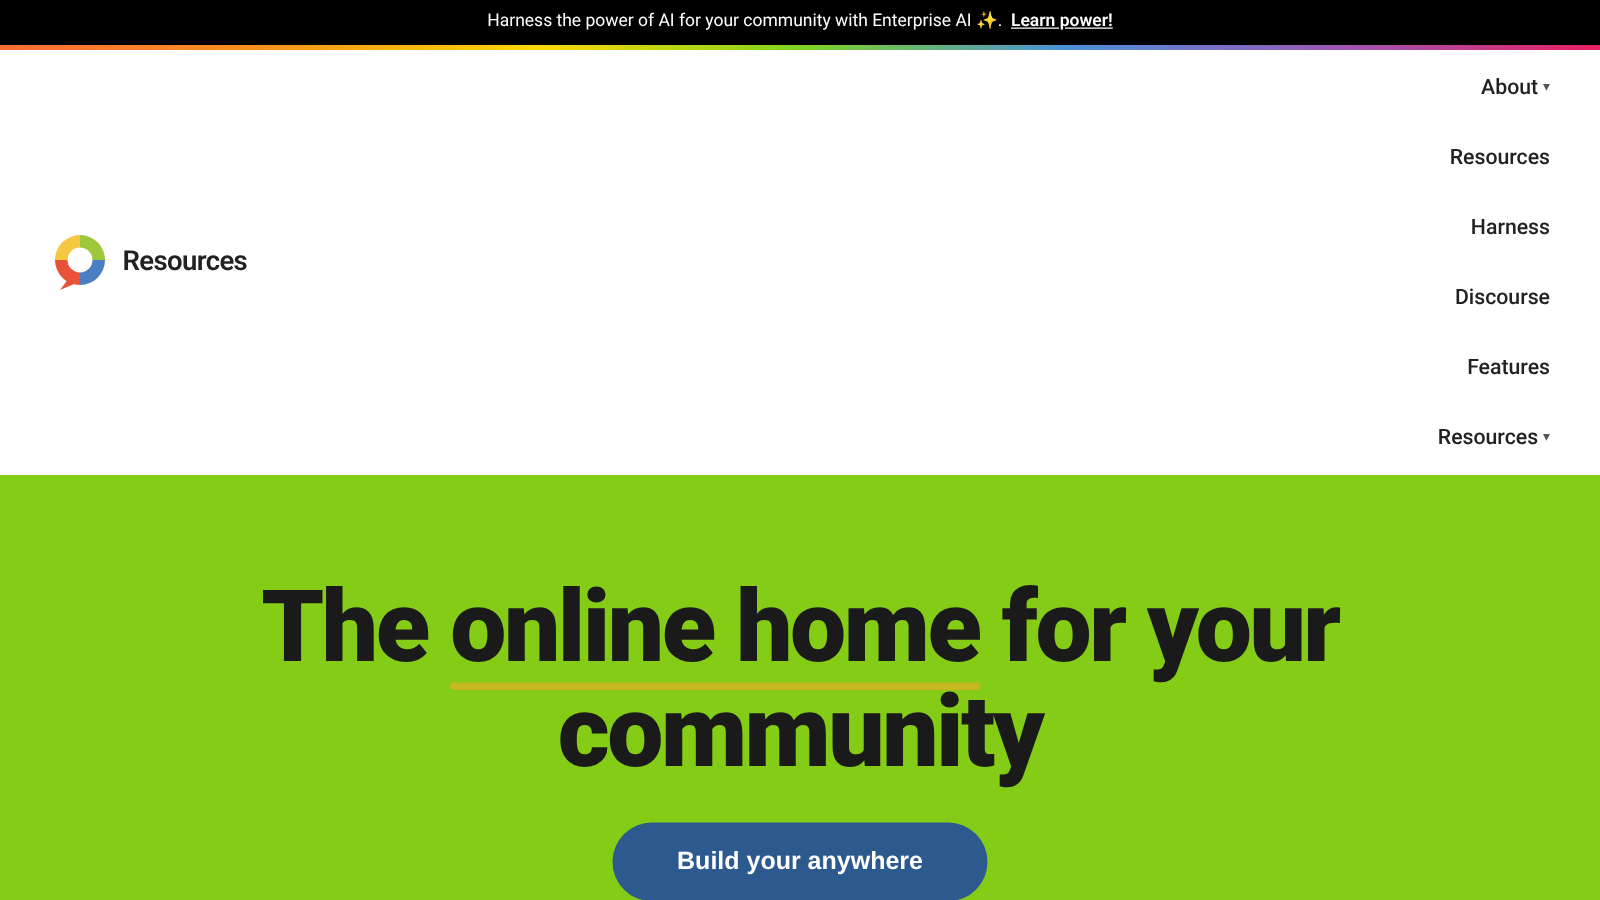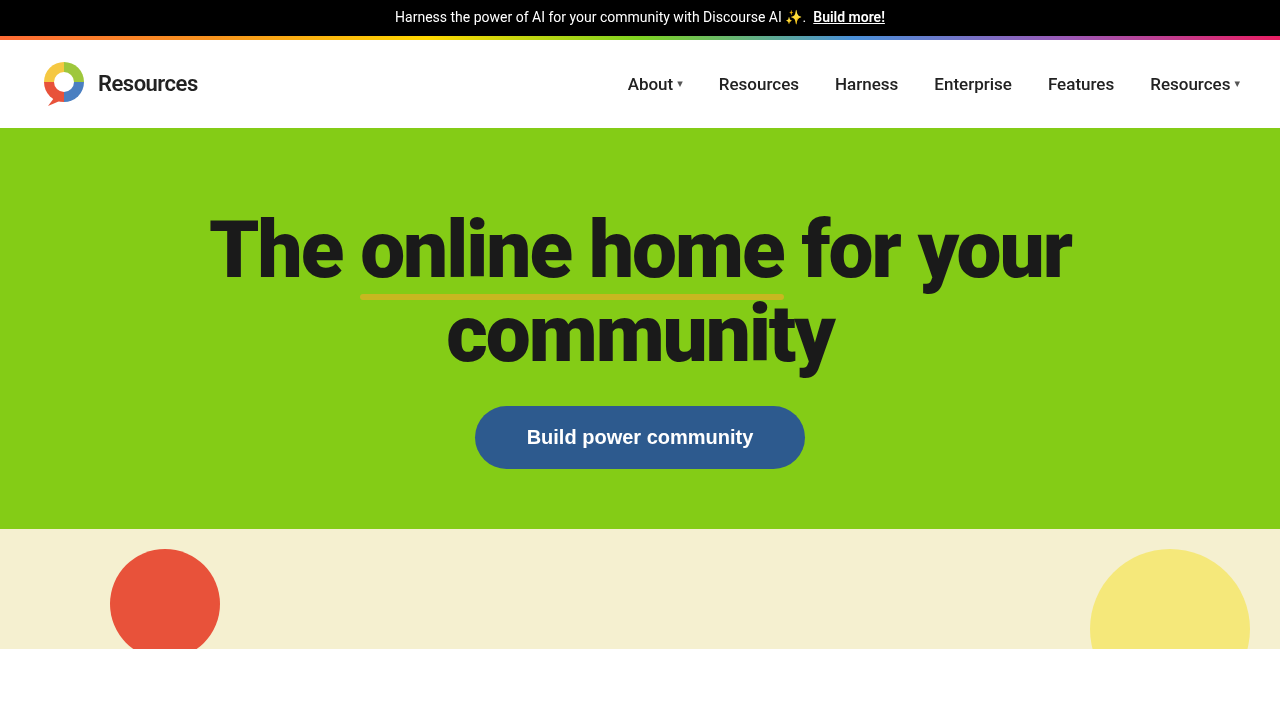--- a/index.html
+++ b/index.html
@@ -66,20 +66,21 @@
       font-weight: 600;
       color: #222;
       letter-spacing: -0.5px;
     }
 
     .nav-links {
       display: flex;
       align-items: flex-end;
       gap: 36px;
       list-style: none;
+      flex-direction: column;
     }
 
     .nav-links li a {
       text-decoration: none;
       color: #222;
       font-size: 17px;
       font-weight: 500;
       cursor: pointer;
       display: flex;
       align-items: center;
@@ -169,22 +170,22 @@
       width: 160px;
       height: 160px;
       background: #f5e87a;
       border-radius: 50%;
     }
   </style>
 </head>
 <body>
 
 <div class="top-banner">
-  <span>Harness the power of AI for your community with Discourse AI ✨.</span>
-  &nbsp;<a href="#">Build more!</a>
+  <span>Harness the power of AI for your community with Enterprise AI ✨.</span>
+  &nbsp;<a href="#">Learn power!</a>
 </div>
 
 <div class="gradient-line"></div>
 
 <nav>
   <div class="logo-area">
     <svg class="logo-icon" viewBox="0 0 48 48" xmlns="http://www.w3.org/2000/svg">
 
       <circle cx="24" cy="22" r="20" fill="#fff"></circle>
 
@@ -215,40 +216,40 @@
         <span>Resources</span>
       </a>
     </li>
     <li>
       <a href="#">
         <span>Harness</span>
       </a>
     </li>
     <li>
       <a href="#">
-        <span>Enterprise</span>
+        <span>Discourse</span>
       </a>
     </li>
     <li>
       <a href="#">
         <span>Features</span>
       </a>
     </li>
     <li>
       <a href="#">
         <span>Resources</span>
         <span class="chevron">▾</span>
       </a>
     </li>
   </ul>
 </nav>
 
 <section class="hero">
   <h1>
     The <span class="underline-text">online home</span> for your<br>community
   </h1>
-  <button class="cta-button">Build power community</button>
+  <button class="cta-button">Build your anywhere</button>
 </section>
 
 <div class="bottom-section">
   <div class="circle-red"></div>
   <div class="circle-yellow"></div>
 </div>
 
 </body></html>

